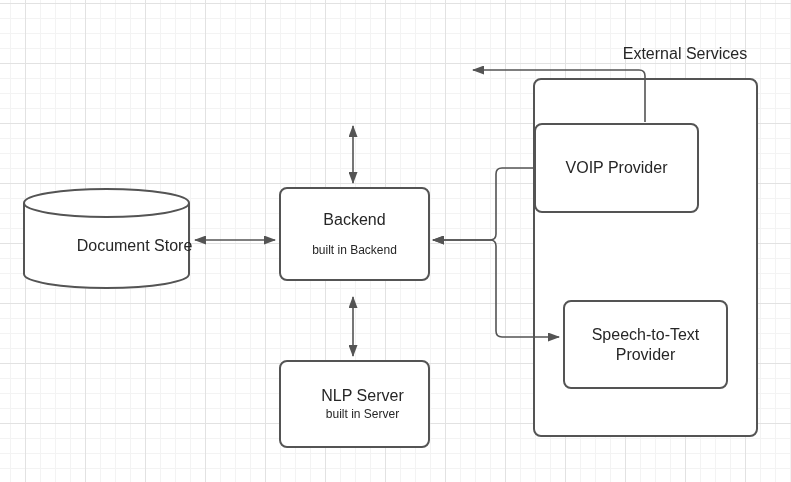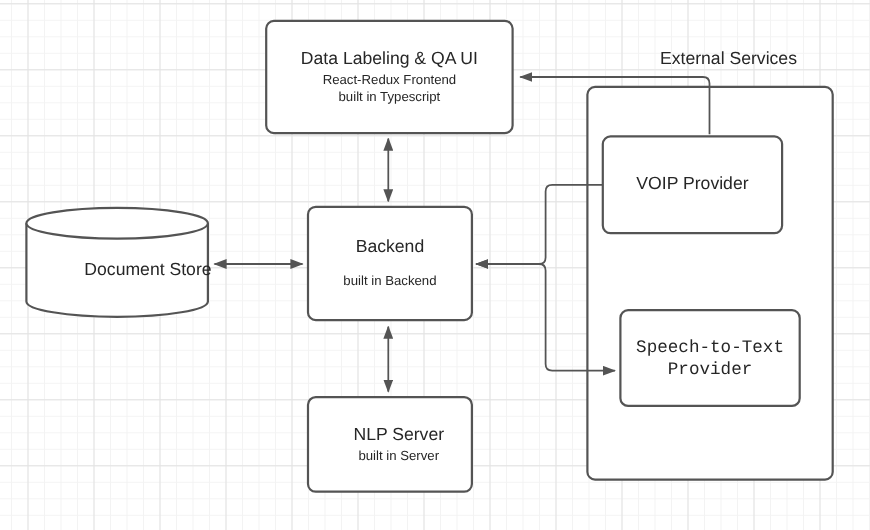--- a/index.html
+++ b/index.html
@@ -25,34 +25,34 @@
     text-align:center;color:#262626;z-index:3;
   }
   .group{
     position:absolute;box-sizing:border-box;background:#ffffff;
     border:2px solid #545454;border-radius:8px;z-index:1;
   }
   .title{font-size:16px;line-height:1.25;padding:0 8px;}
   .sub{font-size:12px;line-height:1.35;padding:0 8px;}
   .edges{position:absolute;left:0;top:0;z-index:2;}
   .floating-label{
-    position:absolute;font-size:16px;color:#262626;z-index:3;
+    position:absolute;font-size:16px;color:#262626;text-align:center;z-index:3;
   }
   .cyl-label{
     position:absolute;left:24px;top:210px;width:165px;height:72px;
     display:flex;align-items:center;justify-content:center;
     font-size:16px;color:#262626;z-index:3;margin-left:28px;
   }
   
   .n-dlui{left:241px;top:18px;width:226px;height:104px;}
-  .n-backend{left:279px;top:187px;width:151px;height:105px;gap:12px;}
+  .n-backend{left:279px;top:187px;width:151px;height:94px;gap:12px;}
   .n-nlp{left:279px;top:360px;width:151px;height:88px;padding-left:16px;}
   .n-group{left:533px;top:78px;width:225px;height:359px;}
-  .n-voip{left:547px;top:123px;width:165px;height:90px;}
-  .n-stt{left:563px;top:281px;width:165px;height:89px;font-family:Liberation Mono, monospace;}
+  .n-voip{left:534px;top:123px;width:165px;height:90px;}
+  .n-stt{left:563px;top:300px;width:165px;height:89px;}
   .lbl-ext{left:600px;top:45px;width:170px;}
 </style>
 </head>
 <body>
 
 <div class="canvas">
 
   <div class="group n-group"></div>
 
   <svg class="edges" width="791" height="482" viewBox="0 0 791 482">
@@ -73,25 +73,20 @@
 
     <path d="M 353,297 V 356" fill="none" stroke="#545454" stroke-width="1.6" marker-start="url(#ah)" marker-end="url(#ah)"></path>
 
     <path d="M 433,240 H 490 Q 496,240 496,234 V 174 Q 496,168 502,168 H 559" fill="none" stroke="#545454" stroke-width="1.6" marker-start="url(#ah)" marker-end="url(#ah)"></path>
 
     <path d="M 433,240 H 490 Q 496,240 496,246 V 331 Q 496,337 502,337 H 559" fill="none" stroke="#545454" stroke-width="1.6" marker-start="url(#ah)" marker-end="url(#ah)"></path>
 
     <path d="M 645,122 V 76 Q 645,70 639,70 H 473" fill="none" stroke="#545454" stroke-width="1.6" marker-end="url(#ah)"></path>
   </svg>
 
-  <div class="node n-dlui">
-    <div class="title">Data Labeling &amp; QA UI</div>
-    <div class="sub">React-Redux Frontend</div>
-    <div class="sub">built in Typescript</div>
-  </div>
 
   <div class="node n-backend">
     <div class="title">Backend</div>
     <div class="sub">built in Backend</div>
   </div>
 
   <div class="node n-nlp">
     <div class="title">NLP Server</div>
     <div class="sub">built in Server</div>
   </div>

